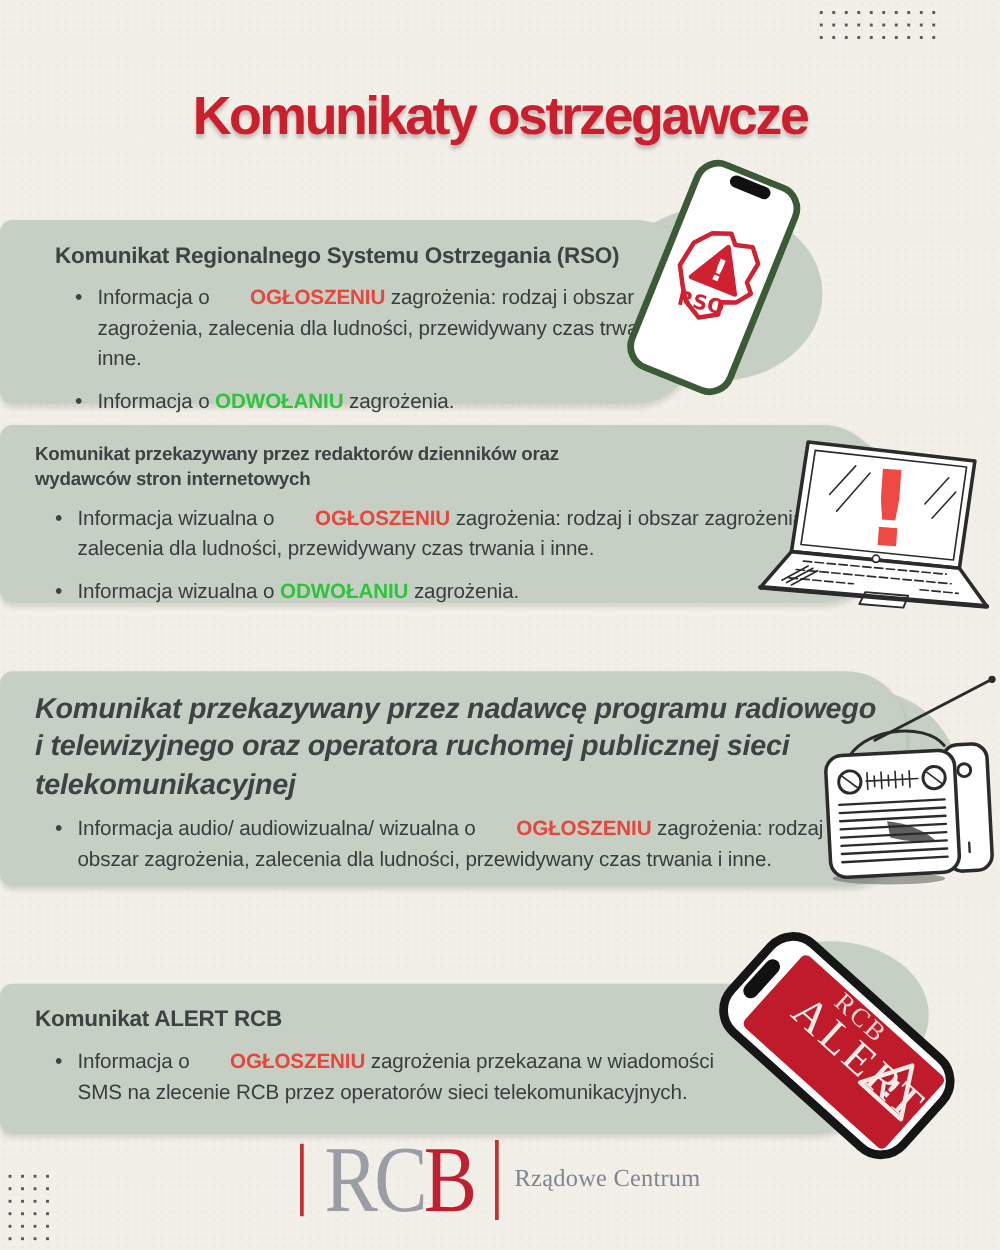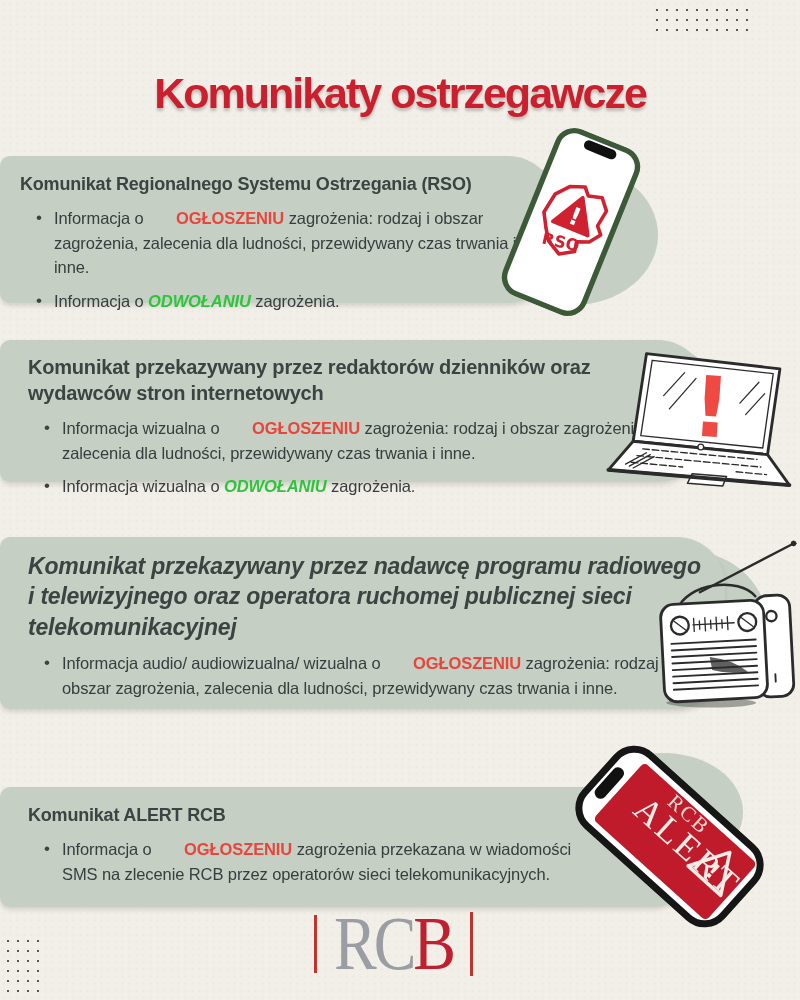--- a/index.html
+++ b/index.html
@@ -44,27 +44,27 @@
   }
   .band h2{
     margin:0;font-size:18px;line-height:1.32;color:var(--heading-dark);
     white-space:pre-line;letter-spacing:-.2px;
   }
   .band ul{list-style:none;margin:9px 0 0 15px;padding:0;font-size:16.5px;line-height:1.5;}
   .band li{position:relative;padding-left:19px;letter-spacing:-.1px;}
   .band li + li{margin-top:9px;}
   .band li::before{content:"•";position:absolute;left:1px;top:-1px;color:var(--heading-dark);font-size:17px;}
   .seg-red{color:var(--accent-red);font-weight:bold;margin-left:28px;}
-  .seg-green{color:var(--accent-green);font-weight:bold;font-style:italic;}
+  .seg-green{color:var(--accent-green);font-weight:bold;}
   .seg-n{color:var(--text-dark);text-align:center;}
 
-  .s1{top:156px;height:147px;width:556px;padding:17px 0 0 20px;}
+  .s1{top:176px;height:147px;width:556px;padding:17px 0 0 44px;}
   .s1 ul{max-width:482px;}
   .s2{top:340px;height:142px;width:706px;padding:14px 0 0 28px;}
-  .s2 h2{font-size:20px;}
+  .s2 h2{font-size:15px;}
   .s2 ul{max-width:652px;}
   .s3{top:537px;height:172px;width:725px;padding:14px 0 0 28px;}
   .s3 h2{font-size:23px;font-style:italic;}
   .s3 ul{max-width:648px;}
   .s4{top:787px;height:120px;width:700px;padding:17px 0 0 28px;}
   .s4 ul{max-width:568px;}
 
   
   .blob{position:absolute;background:var(--band);border-radius:50%;}
   .blob1{left:488px;top:165px;width:170px;height:140px;}
@@ -227,16 +227,17 @@
       <path d="M56 128 L78 166 L34 166 Z" fill="none" stroke="#f3ece7" stroke-width="3.5" stroke-linejoin="round"></path>
       <text x="56" y="161" text-anchor="middle" font-family="DejaVu Sans, sans-serif" font-size="22" font-weight="bold" fill="#f3ece7">!</text>
     </g>
   </svg>
 
   <div class="footer">
     <div class="logo-bar"></div>
     <div class="logo-letters"><span class="rc">RC</span><span class="b">B</span></div>
     <div class="logo-bar tall"></div>
     <div class="org">
+      <div>Rządowe Centrum</div>
     </div>
   </div>
 
 </div>
 
 </body></html>

